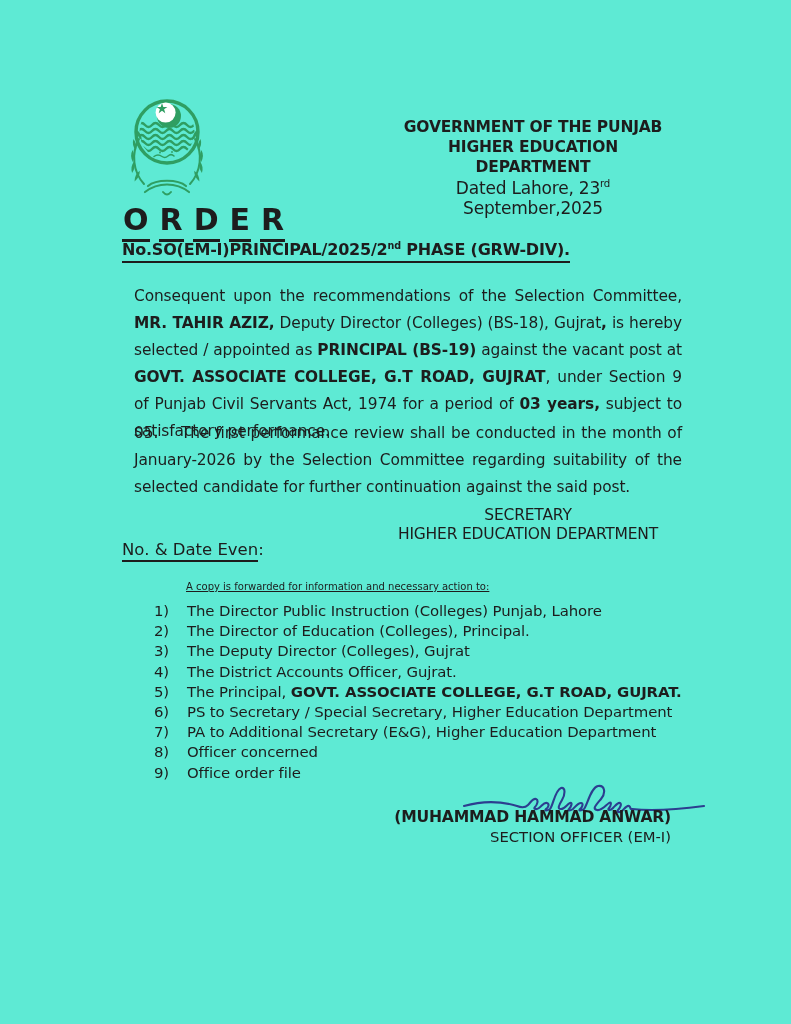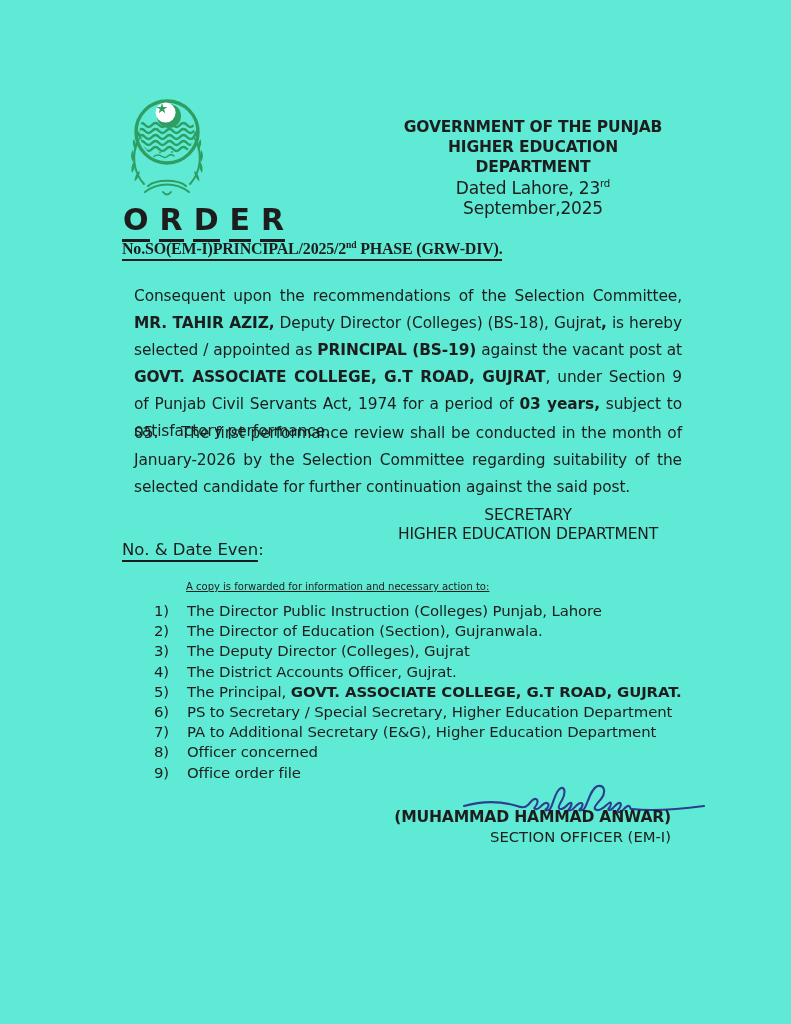--- a/index.html
+++ b/index.html
@@ -24,21 +24,21 @@
   .header{
     position:absolute;top:117px;right:120px;width:276px;
     text-align:center;font-weight:700;font-size:15.5px;line-height:20px;
     letter-spacing:-0.2px;
   }
   .hdate{font-weight:400;font-size:17px;margin-top:1px;letter-spacing:-0.2px;text-align:center;}
 
   .order-title{position:absolute;left:122px;top:202px;font-size:30px;font-weight:700;}
   .tl{display:inline-block;border-bottom:3px solid var(--ink);padding:0 1px 2px 1px;margin-right:9px;}
 
-  .order-no{position:absolute;left:122px;top:240px;font-size:16px;font-weight:700;letter-spacing:-0.2px;font-family:Liberation Serif, serif;}
+  .order-no{position:absolute;left:122px;top:240px;font-size:16px;font-weight:700;letter-spacing:-0.2px;}
   .u{border-bottom:2px solid var(--ink);padding-bottom:2px;}
   .u2{border-bottom:2px solid var(--ink);padding-bottom:1px;}
 
   .para{position:absolute;left:122px;width:548px;margin:12px;text-align:justify;font-size:15.4px;line-height:27px;letter-spacing:-0.1px;}
   .p1{top:271px;}
   .p2{top:408px;}
   .pnum{display:inline-block;width:47px;}
 
   .secretary{position:absolute;right:120px;top:506px;width:286px;text-align:center;
     font-weight:400;font-size:15.5px;line-height:18.5px;letter-spacing:-0.2px;}
@@ -143,21 +143,21 @@
 
   <div class="cc-list">
 
       <div class="cc-row">
         <span class="cc-num">1)</span>
         <span class="cc-text"><span>The Director Public Instruction (Colleges) Punjab, Lahore</span></span>
       </div>
 
       <div class="cc-row">
         <span class="cc-num">2)</span>
-        <span class="cc-text"><span>The Director of Education (Section), Gujranwala.</span></span>
+        <span class="cc-text"><span>The Director of Education (Colleges), Principal.</span></span>
       </div>
 
       <div class="cc-row">
         <span class="cc-num">3)</span>
         <span class="cc-text"><span>The Deputy Director (Colleges), Gujrat</span></span>
       </div>
 
       <div class="cc-row">
         <span class="cc-num">4)</span>
         <span class="cc-text"><span>The District Accounts Officer, Gujrat.</span></span>

